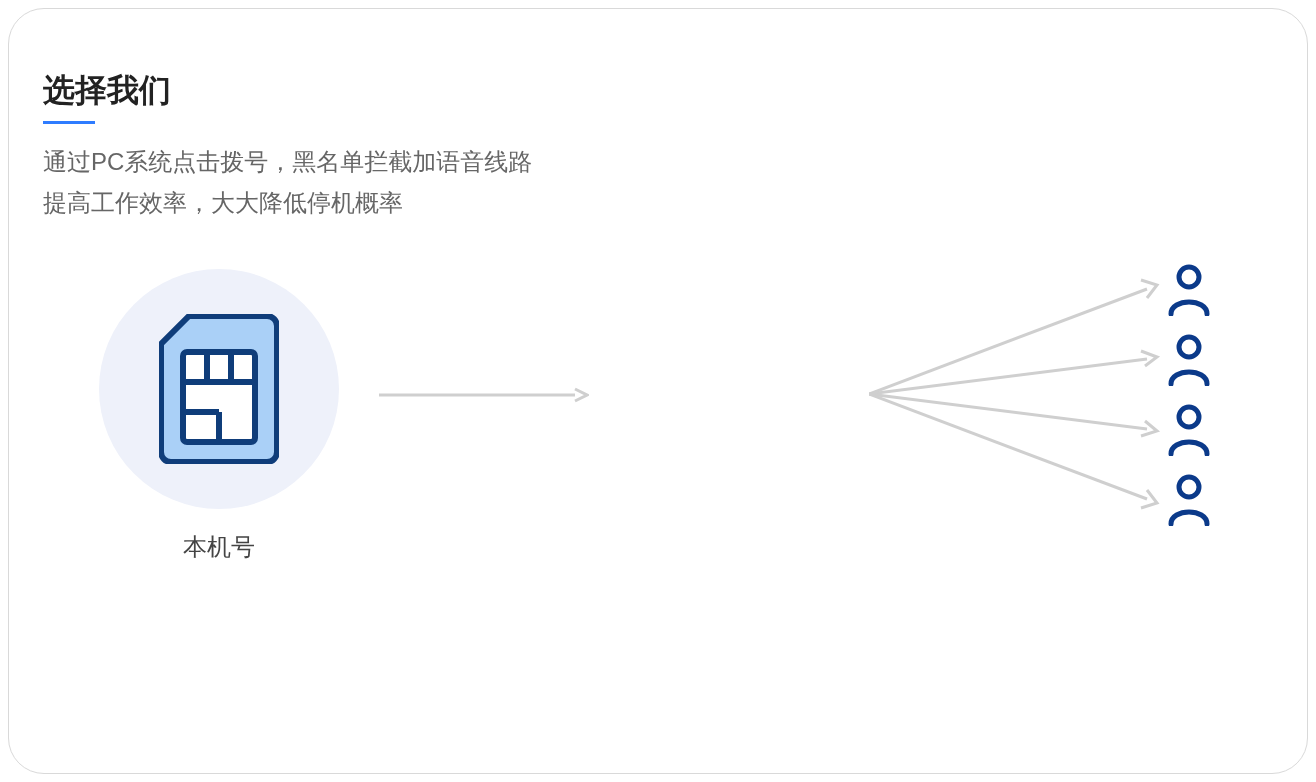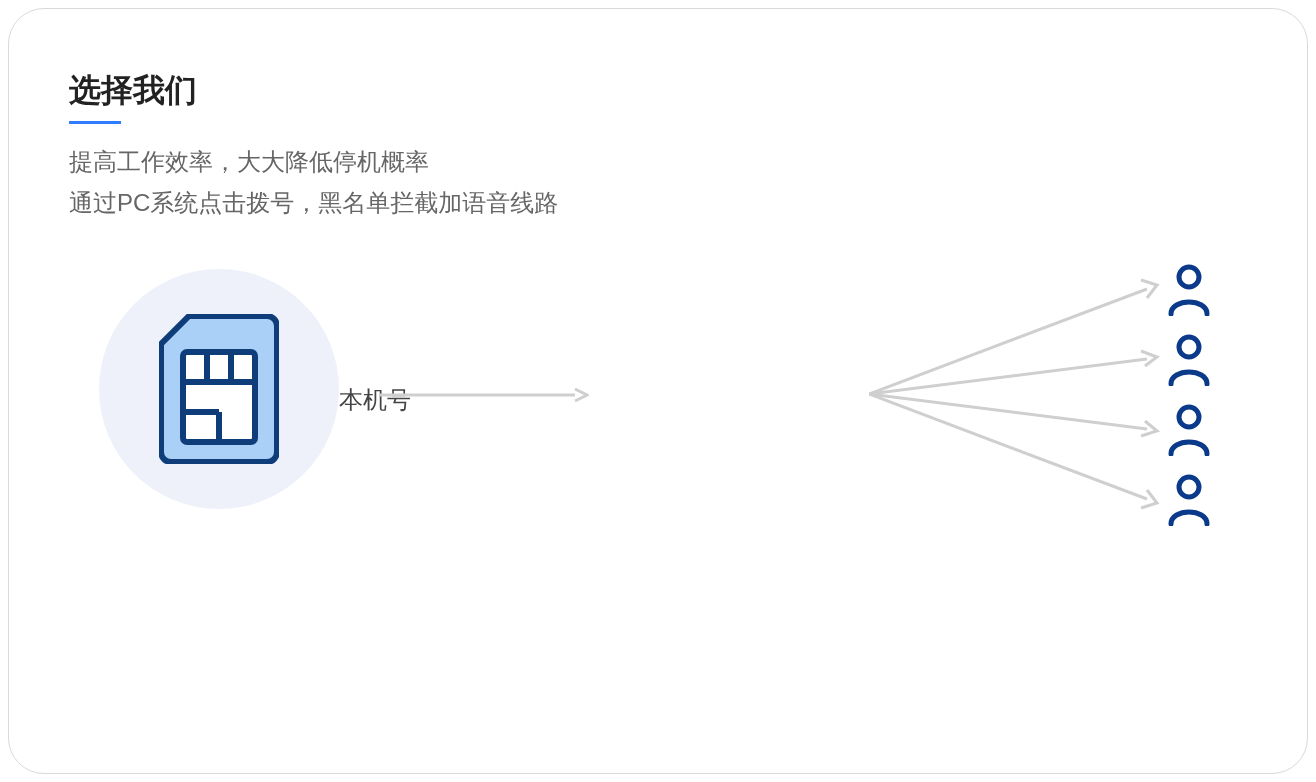--- a/index.html
+++ b/index.html
@@ -10,21 +10,21 @@
     background: #fff;
     display: flex;
     align-items: center;
     justify-content: center;
   }
   .card {
     width: 1300px;
     height: 766px;
     border: 1px solid #d9d9d9;
     border-radius: 36px;
-    padding: 60px 60px;
+    padding: 60px 34px;
     position: relative;
   }
   .title {
     font-size: 32px;
     font-weight: 600;
     color: #222;
     margin-bottom: 8px;
   }
   .underline {
     width: 52px;
@@ -40,21 +40,21 @@
   .diagram {
     position: absolute;
     top: 260px;
     left: 70px;
     right: 70px;
     height: 360px;
   }
   .sim-block {
     position: absolute;
     display: flex;
-    flex-direction: row;
+    flex-direction: column;
     align-items: center;
   }
   .sim-circle {
     width: 240px;
     height: 240px;
     border-radius: 50%;
     background: #eef1fa;
     display: flex;
     align-items: center;
     justify-content: center;
@@ -75,22 +75,22 @@
   svg { display: block; }
 </style>
 </head>
 <body>
 
 <div class="card">
 
   <div class="title">选择我们</div>
   <div class="underline"></div>
   <div class="desc">
+    <div>通过PC系统点击拨号，黑名单拦截加语音线路</div>
     <div>提高工作效率，大大降低停机概率</div>
-    <div>通过PC系统点击拨号，黑名单拦截加语音线路</div>
   </div>
 
   <div class="diagram">
 
     <div class="sim-block" style="left:20px;top:0;">
       <div class="sim-circle">
         <span>
           <svg width="120" height="150" viewBox="0 0 120 150">
             <path d="M30 2 H108 a10 10 0 0 1 10 10 V138 a10 10 0 0 1 -10 10 H12 a10 10 0 0 1 -10 -10 V30 Z" fill="#aad0f7" stroke="#0f3d7a" stroke-width="6" stroke-linejoin="round"></path>
             <g fill="none" stroke="#0f3d7a" stroke-width="6" stroke-linejoin="round">

